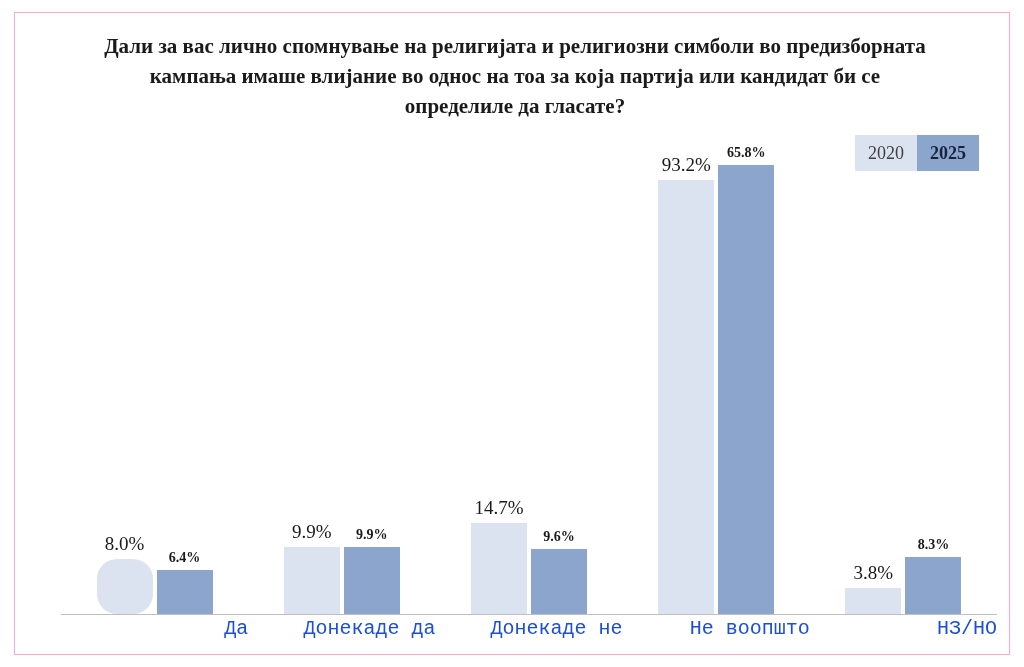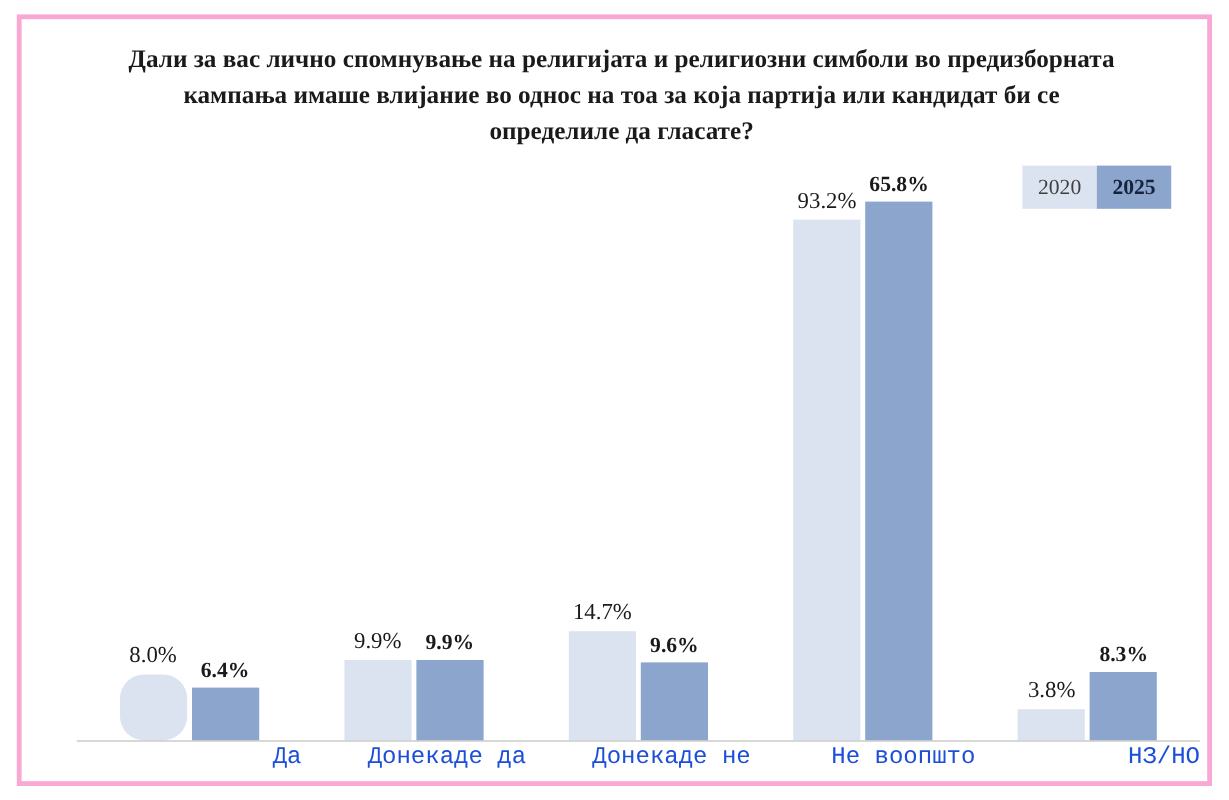--- a/index.html
+++ b/index.html
@@ -12,21 +12,21 @@
     background: #ffffff;
     font-family: "Liberation Serif", serif;
     overflow: hidden;
   }
   .frame {
     position: absolute;
     left: 14px;
     top: 12px;
     width: 996px;
     height: 643px;
-    border: 4px solid #f9a8d4;
+    border: 1px solid #f9a8d4;
     background: #ffffff;
     box-sizing: border-box;
   }
   .chart-title {
     position: absolute;
     left: 80px;
     top: 18px;
     width: 840px;
     text-align: center;
     font-family: "Liberation Serif", serif;
@@ -116,21 +116,21 @@
     transform: translateX(-50%);
     margin-bottom: 4px;
     white-space: nowrap;
     font-family: "Liberation Serif", serif;
     color: #1a1a1a;
   }
   .bar.old .bar-label {
     font-size: 19px;
   }
   .bar.new .bar-label {
-    font-size: 18px;
+    font-size: 14px;
     font-weight: bold;
   }
   .cat-labels {
     position: absolute;
     left: 46px;
     top: 604px;
     width: 936px;
     display: flex;
   }
   .cat-label {

